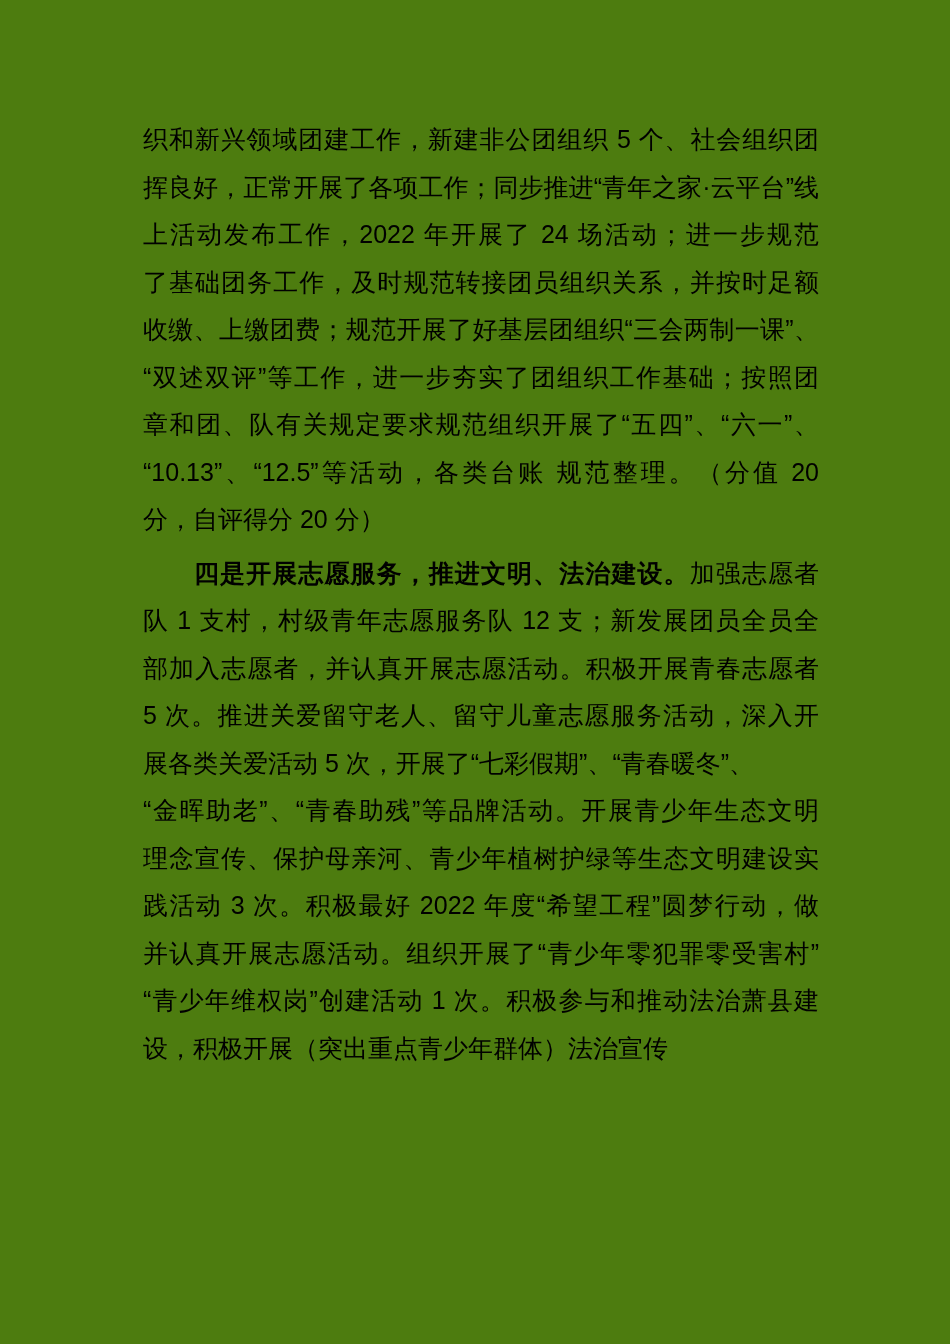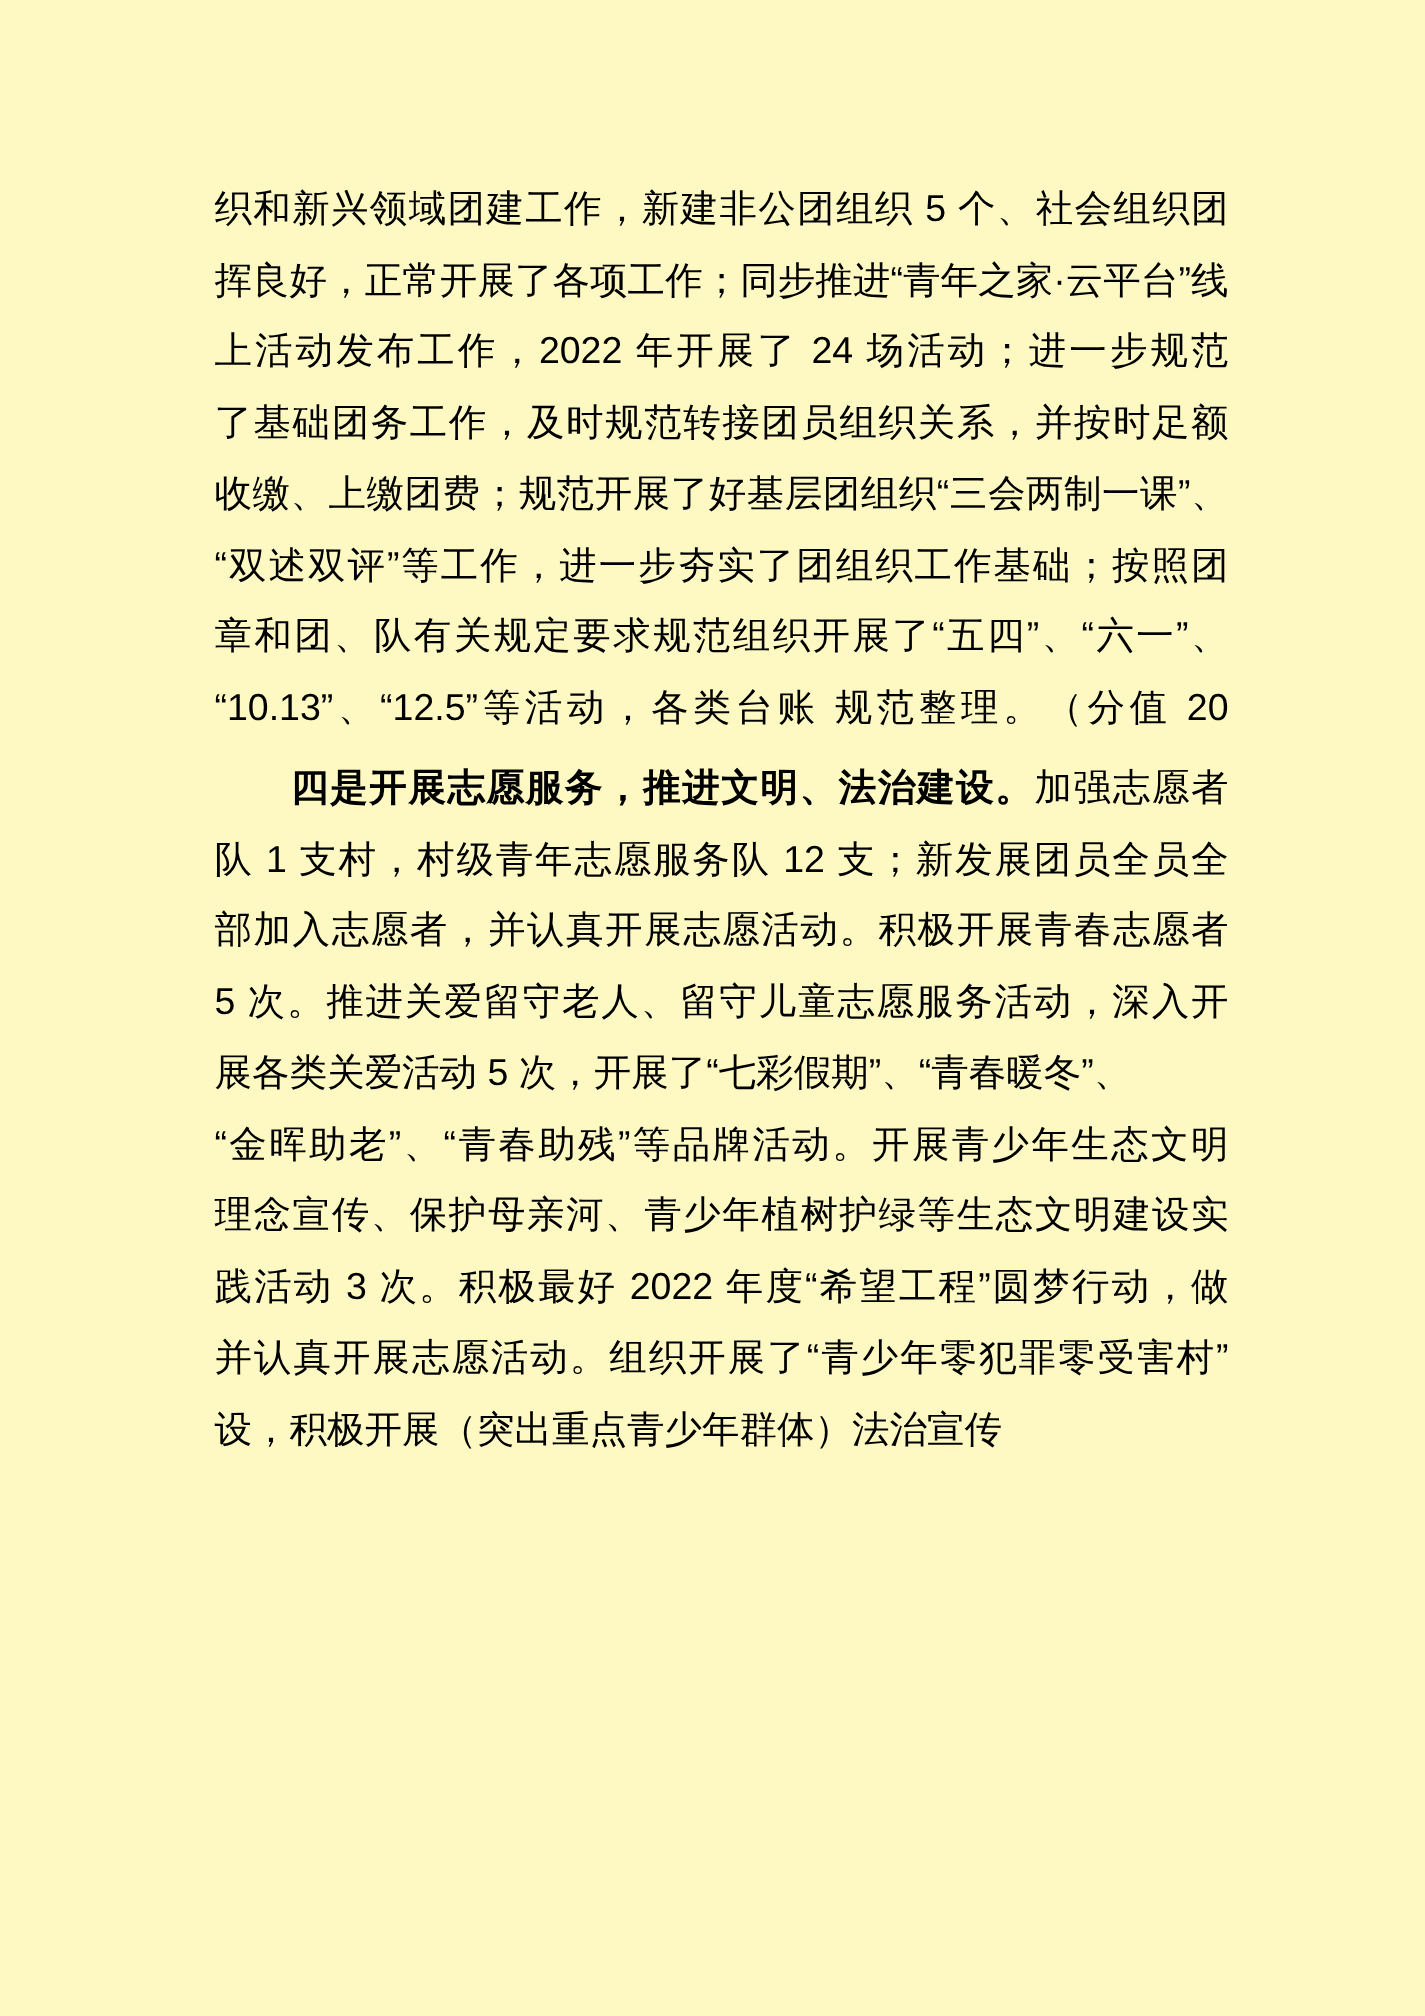--- a/index.html
+++ b/index.html
@@ -12,21 +12,21 @@
     height: 1344px;
     overflow: hidden;
     font-family: "Liberation Sans", sans-serif;
     color: #000000;
   }
   .page {
     box-sizing: border-box;
     width: 950px;
     height: 1344px;
     padding: 116px 131px 0 143px;
-    background: #fef9c3;
+    background: #4d7c0f;
   }
   .paragraph { margin: 0; }
   .paragraph + .paragraph { margin-top: 6px; }
   .line {
     font-size: 25px;
     line-height: 47.5px;
     height: 47.5px;
     white-space: normal;
     overflow: visible;
   }
@@ -50,27 +50,29 @@
   <section class="doc" id="doc">
       <div class="paragraph">
         <div class="line align-justify"><span class="seg seg-body">织和新兴领域团建工作，新建非公团组织 5 个、社会组织团</span></div>
         <div class="line align-justify"><span class="seg seg-body">挥良好，正常开展了各项工作；同步推进“青年之家·云平台”线</span></div>
         <div class="line align-justify"><span class="seg seg-body">上活动发布工作，2022 年开展了 24 场活动；进一步规范</span></div>
         <div class="line align-justify"><span class="seg seg-body">了基础团务工作，及时规范转接团员组织关系，并按时足额</span></div>
         <div class="line align-justify"><span class="seg seg-body">收缴、上缴团费；规范开展了好基层团组织“三会两制一课”、</span></div>
         <div class="line align-justify"><span class="seg seg-body">“双述双评”等工作，进一步夯实了团组织工作基础；按照团</span></div>
         <div class="line align-justify"><span class="seg seg-body">章和团、队有关规定要求规范组织开展了“五四”、“六一”、</span></div>
         <div class="line align-justify"><span class="seg seg-body">“10.13”、“12.5”等活动，各类台账 规范整理。</span><span class="seg seg-note">（分值 20</span></div>
+        <div class="line align-left"><span class="seg seg-note">分，自评得分 20 分）</span></div>
       </div>
       <div class="paragraph">
         <div class="line align-justify indent"><span class="seg seg-bold">四是开展志愿服务，推进文明、法治建设。</span><span class="seg seg-body">加强志愿者</span></div>
         <div class="line align-justify"><span class="seg seg-body">队 1 支村，村级青年志愿服务队 12 支；新发展团员全员全</span></div>
         <div class="line align-justify"><span class="seg seg-body">部加入志愿者，并认真开展志愿活动。积极开展青春志愿者</span></div>
         <div class="line align-justify"><span class="seg seg-body">5 次。推进关爱留守老人、留守儿童志愿服务活动，深入开</span></div>
         <div class="line align-left"><span class="seg seg-body">展各类关爱活动 5 次，开展了“七彩假期”、“青春暖冬”、</span></div>
         <div class="line align-justify"><span class="seg seg-body">“金晖助老”、“青春助残”等品牌活动。开展青少年生态文明</span></div>
         <div class="line align-justify"><span class="seg seg-body">理念宣传、保护母亲河、青少年植树护绿等生态文明建设实</span></div>
         <div class="line align-justify"><span class="seg seg-body">践活动 3 次。积极最好 2022 年度“希望工程”圆梦行动，做</span></div>
         <div class="line align-justify"><span class="seg seg-body">并认真开展志愿活动。组织开展了“青少年零犯罪零受害村”</span></div>
+        <div class="line align-justify"><span class="seg seg-body">“青少年维权岗”创建活动 1 次。积极参与和推动法治萧县建</span></div>
         <div class="line align-left"><span class="seg seg-body">设，积极开展（突出重点青少年群体）法治宣传</span></div>
       </div>
     </section>
 </main>
 
 </body></html>

